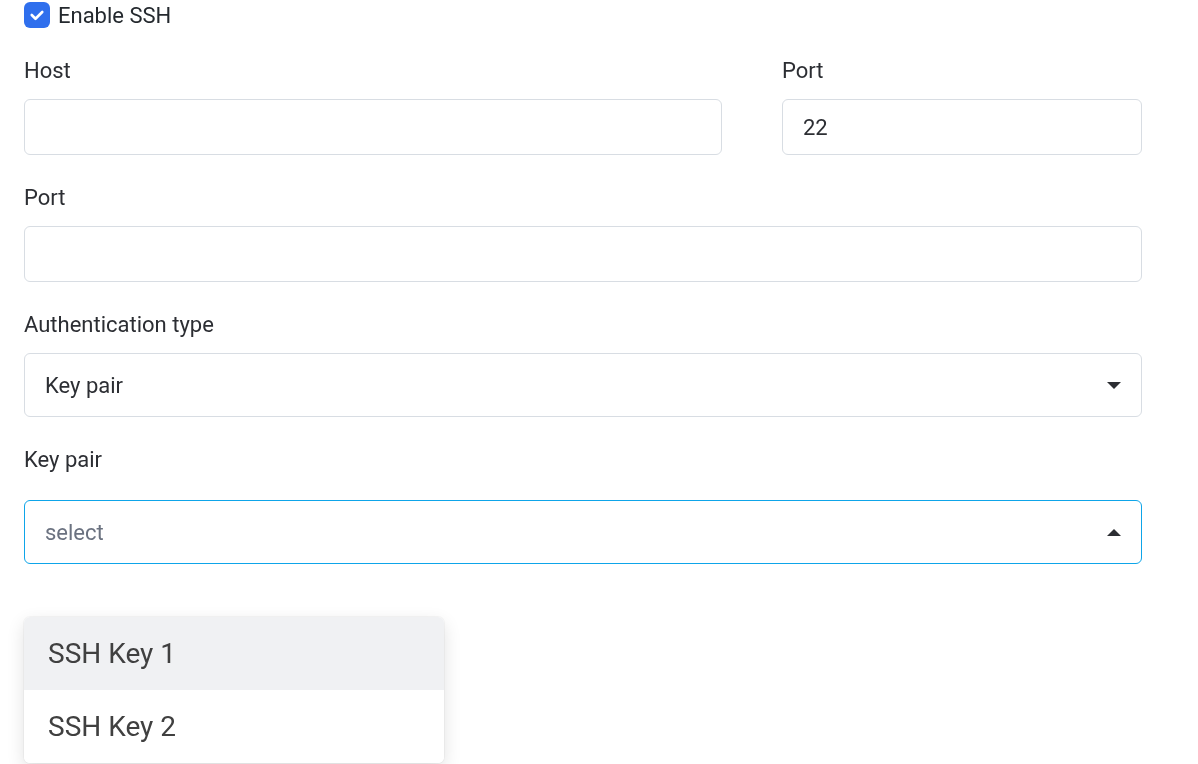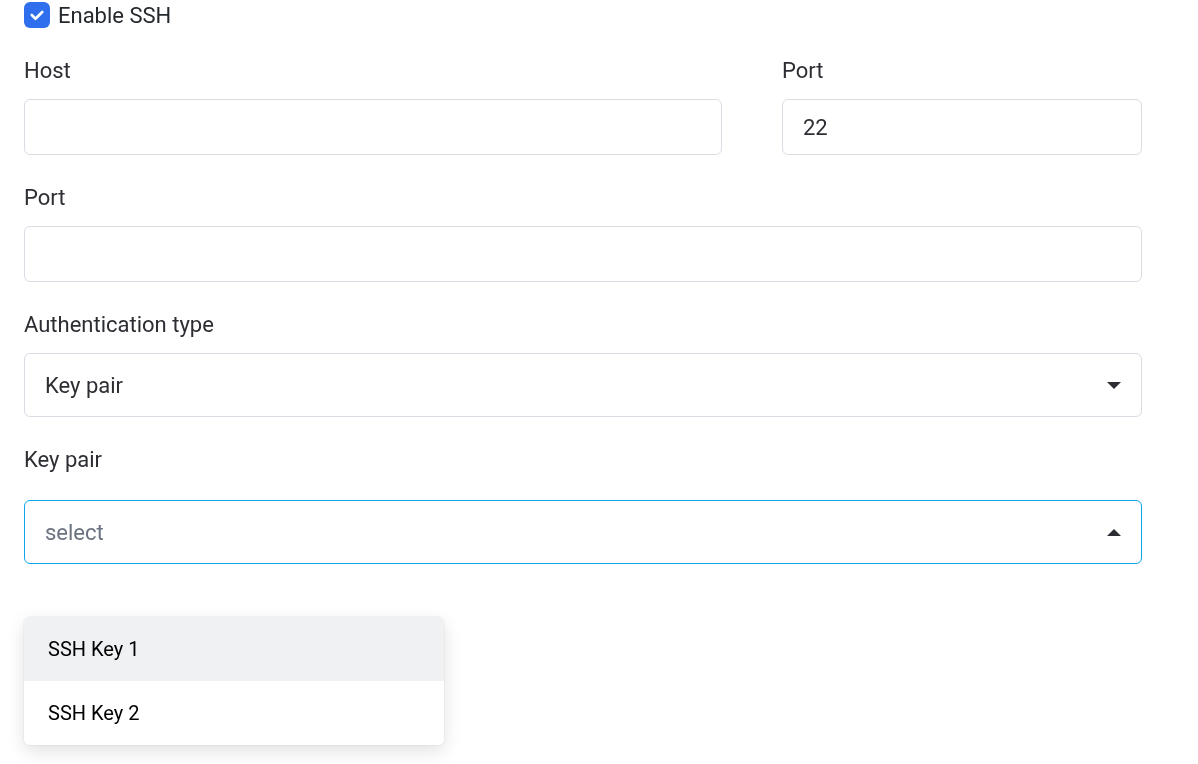--- a/index.html
+++ b/index.html
@@ -119,22 +119,22 @@
       top: 615px;
       width: 420px;
       background: #fff;
       border-radius: 6px;
       box-shadow: 0 6px 18px rgba(0,0,0,0.12), 0 0 0 1px rgba(0,0,0,0.03);
       overflow: hidden;
       z-index: 10;
     }
     .dropdown-item {
       padding: 20px 24px;
-      font-size: 20px;
-      color: #000000;
+      font-size: 28px;
+      color: #404040;
       cursor: pointer;
       background: #fff;
     }
     .dropdown-item.highlighted {
       background: #f0f1f3;
     }
   </style>
 </head>
 <body>
 

